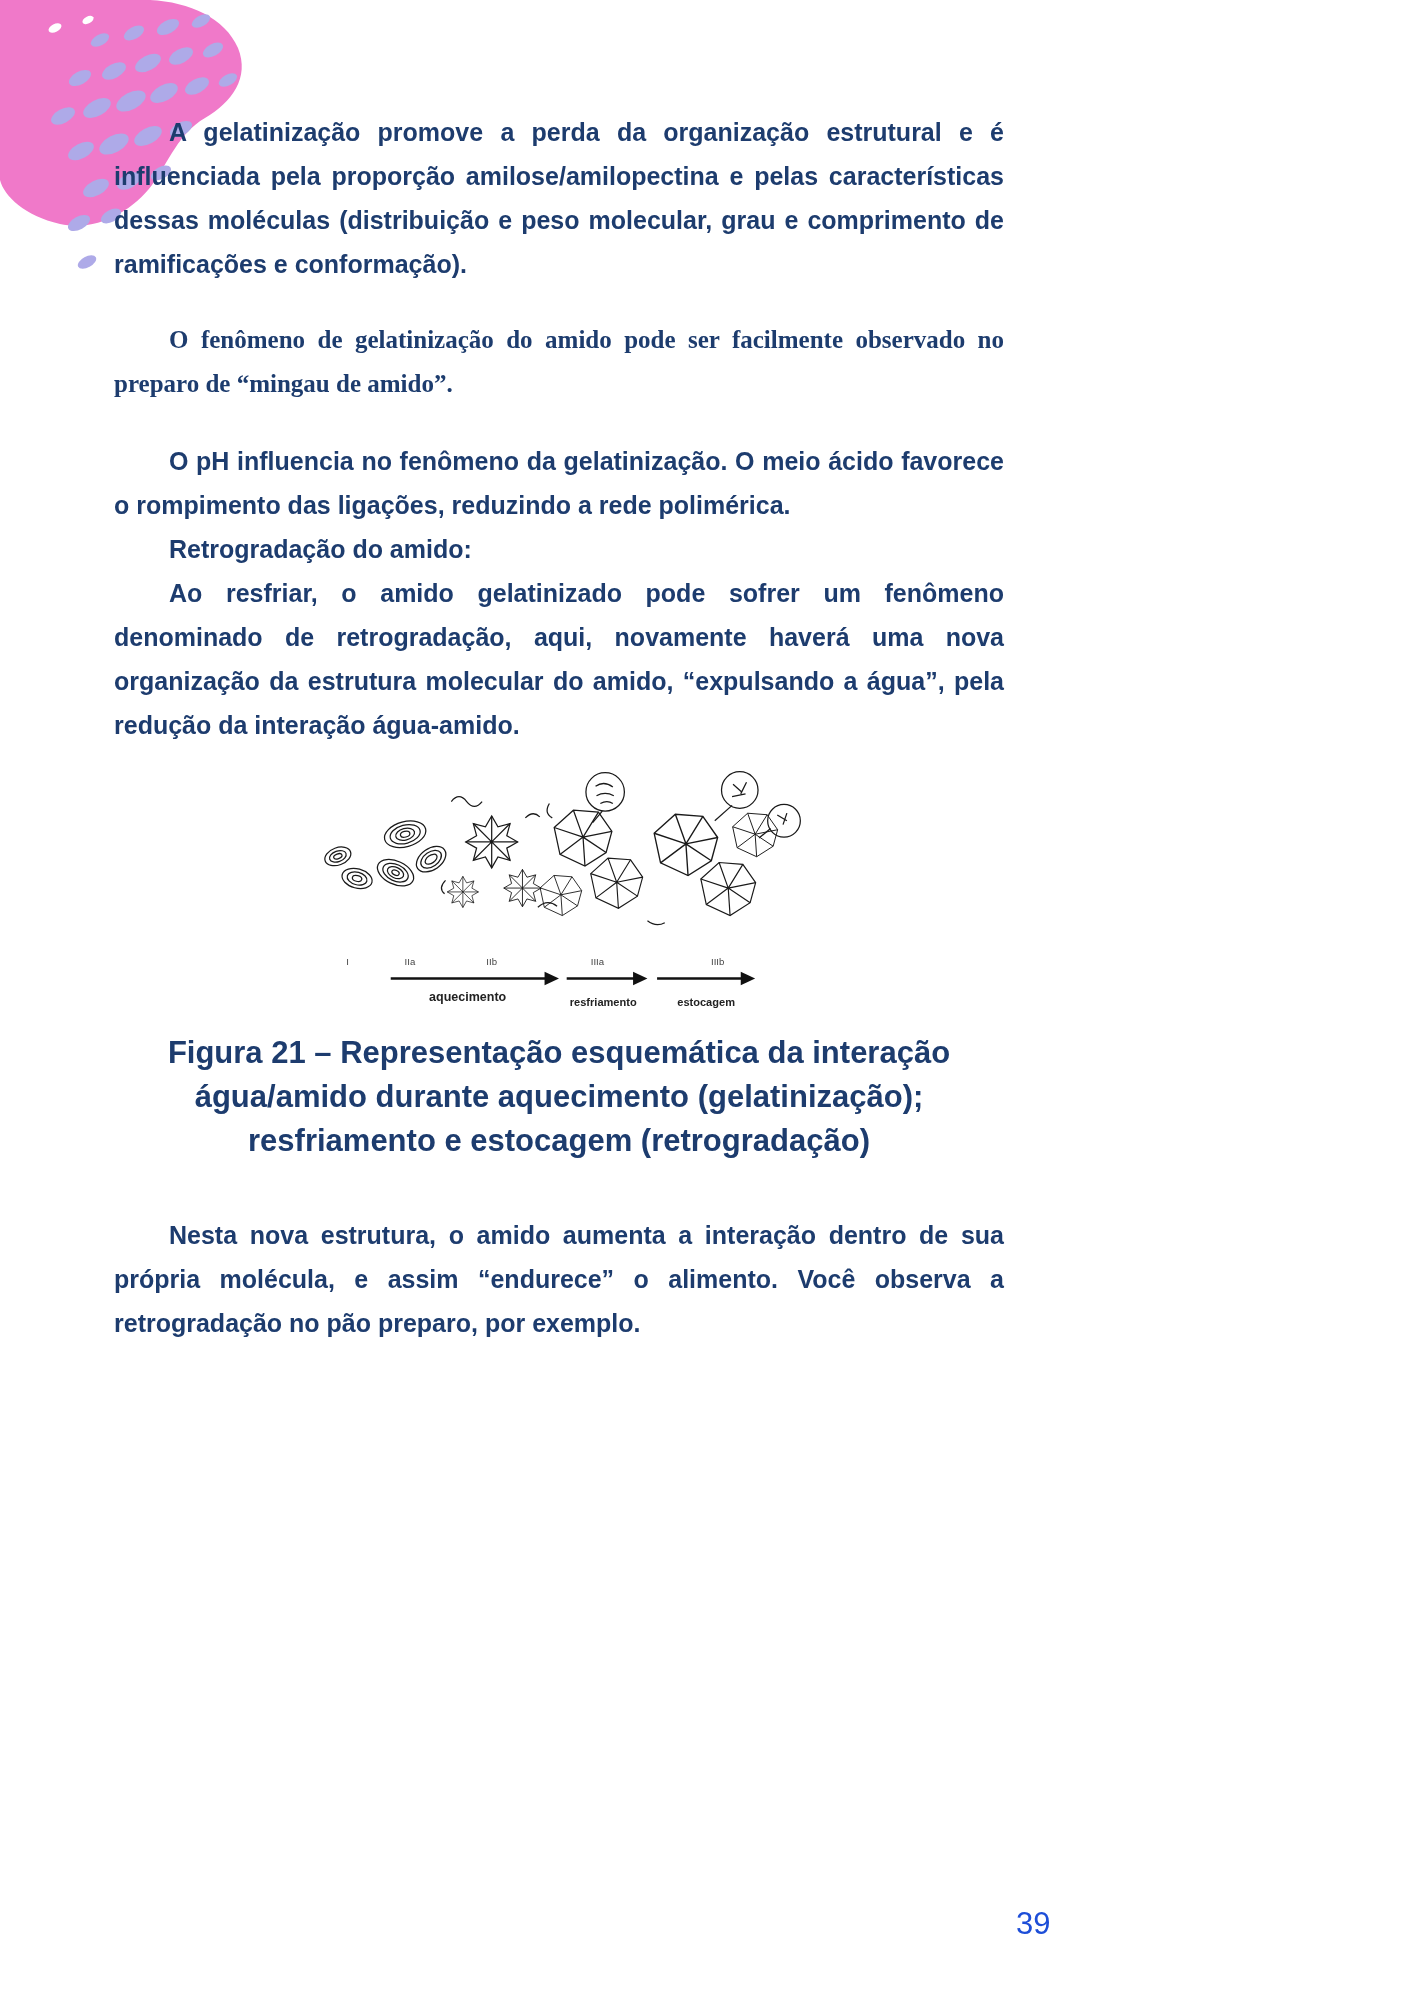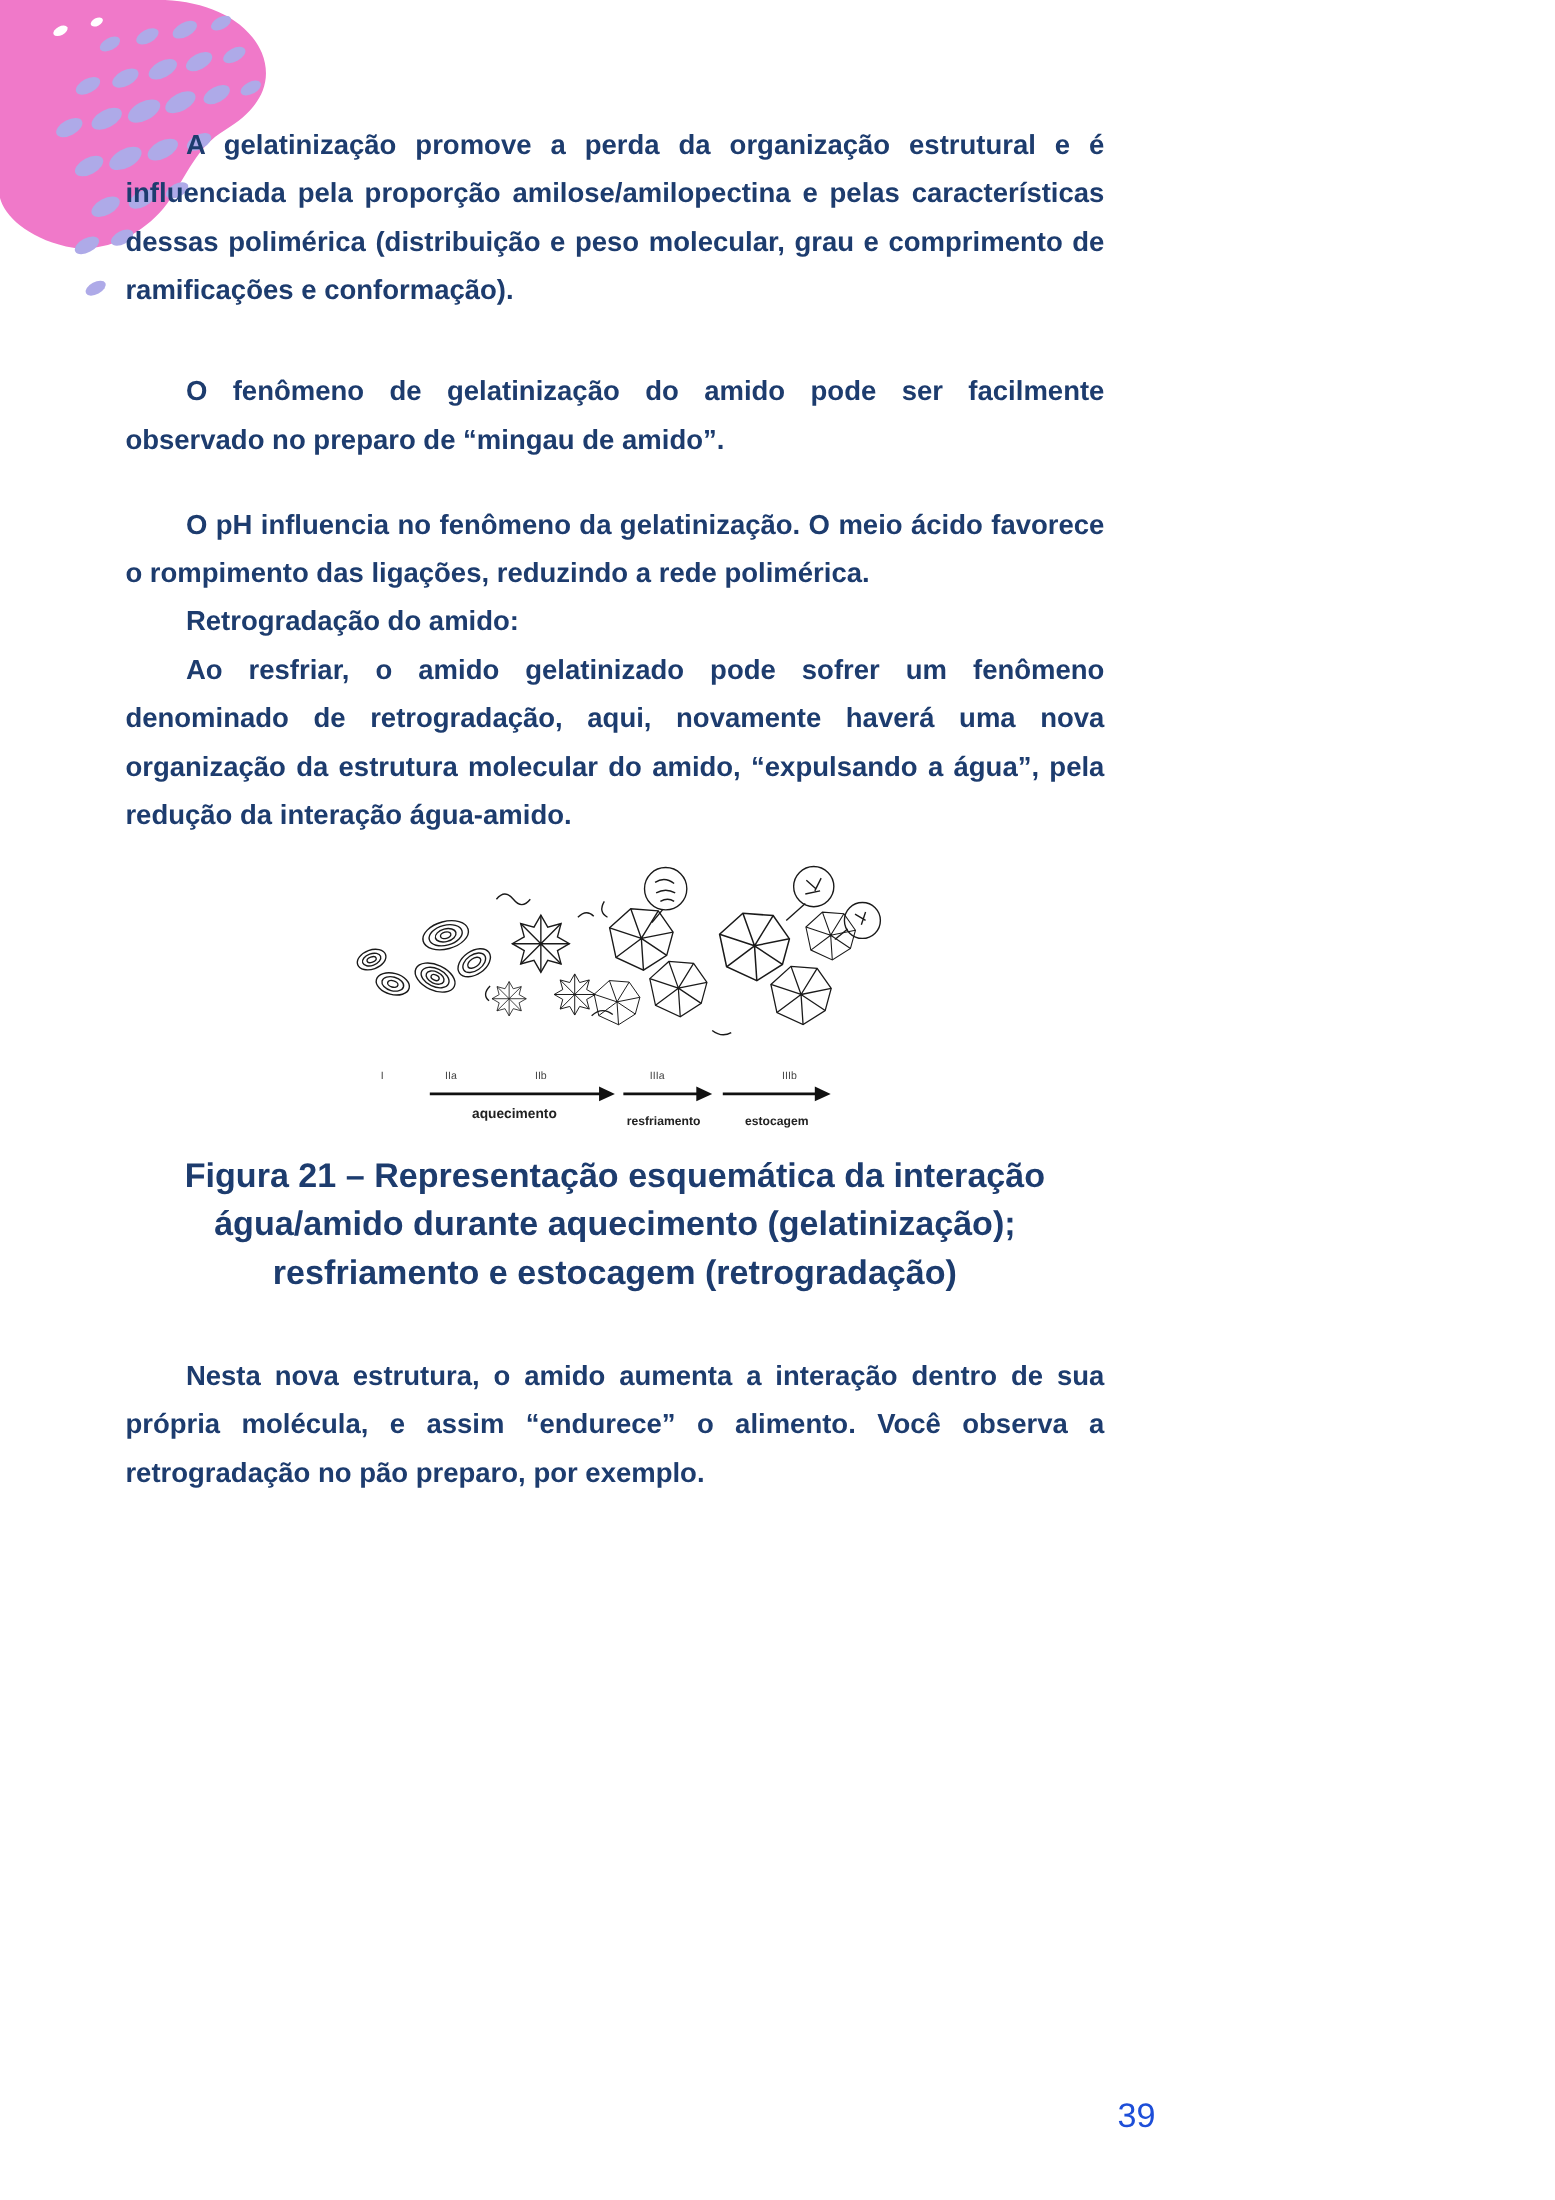--- a/index.html
+++ b/index.html
@@ -21,21 +21,21 @@
   }
   .para {
     font-size:25px;
     line-height:44px;
     font-weight:700;
     text-align:justify;
     margin:0;
   }
   .indent { text-indent:55px; }
   .p1 { margin-top:110px; }
-  .p2 { margin-top:48px; }
+  .p2 { margin-top:32px;font-family:Liberation Serif, serif; }
   .p3 { margin-top:33px; }
   .heading { margin-top:0; text-align:left; }
   .p4 { margin-top:0; }
   .figure-wrap { width:500px; margin:18px auto 0 auto; }
   .figure-wrap svg { display:block; }
   .caption {
     font-size:31px;
     line-height:44px;
     font-weight:700;
     text-align:center;
@@ -99,21 +99,21 @@
       <ellipse cx="129" cy="181" rx="13" ry="7" transform="rotate(-28 129 181)"></ellipse>
       <ellipse cx="161" cy="173" rx="11" ry="6" transform="rotate(-28 161 173)"></ellipse>
       <ellipse cx="79" cy="223" rx="12" ry="6.5" transform="rotate(-28 79 223)"></ellipse>
       <ellipse cx="111" cy="216" rx="11" ry="6" transform="rotate(-28 111 216)"></ellipse>
       <ellipse cx="87" cy="262" rx="10" ry="5.5" transform="rotate(-28 87 262)"></ellipse>
     </g>
   </svg>
 
   <div class="content">
 
-    <p class="para indent p1">A gelatinização promove a perda da organização estrutural e é influenciada pela proporção amilose/amilopectina e pelas características dessas polimérica (distribuição e peso molecular, grau e comprimento de ramificações e conformação).</p>
+    <p class="para indent p1">A gelatinização promove a perda da organização estrutural e é influenciada pela proporção amilose/amilopectina e pelas características dessas moléculas (distribuição e peso molecular, grau e comprimento de ramificações e conformação).</p>
 
     <p class="para indent p2">O fenômeno de gelatinização do amido pode ser facilmente observado no preparo de “mingau de amido”.</p>
 
     <p class="para indent p3">O pH influencia no fenômeno da gelatinização. O meio ácido favorece o rompimento das ligações, reduzindo a rede polimérica.</p>
 
     <p class="para indent heading">Retrogradação do amido:</p>
 
     <p class="para indent p4">Ao resfriar, o amido gelatinizado pode sofrer um fenômeno denominado de retrogradação, aqui, novamente haverá uma nova organização da estrutura molecular do amido, “expulsando a água”, pela redução da interação água-amido.</p>
 
     <div class="figure-wrap">

